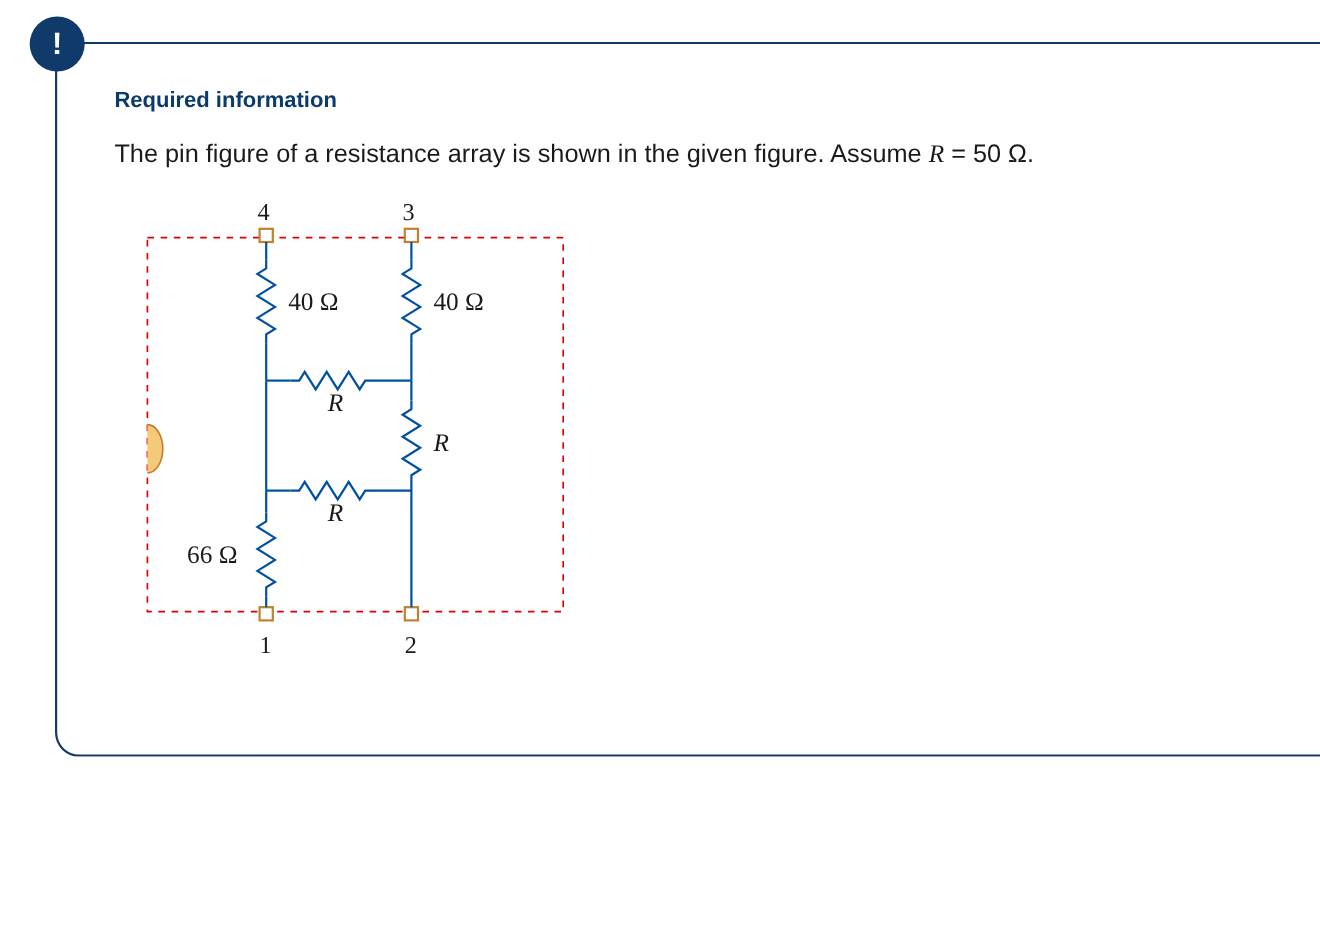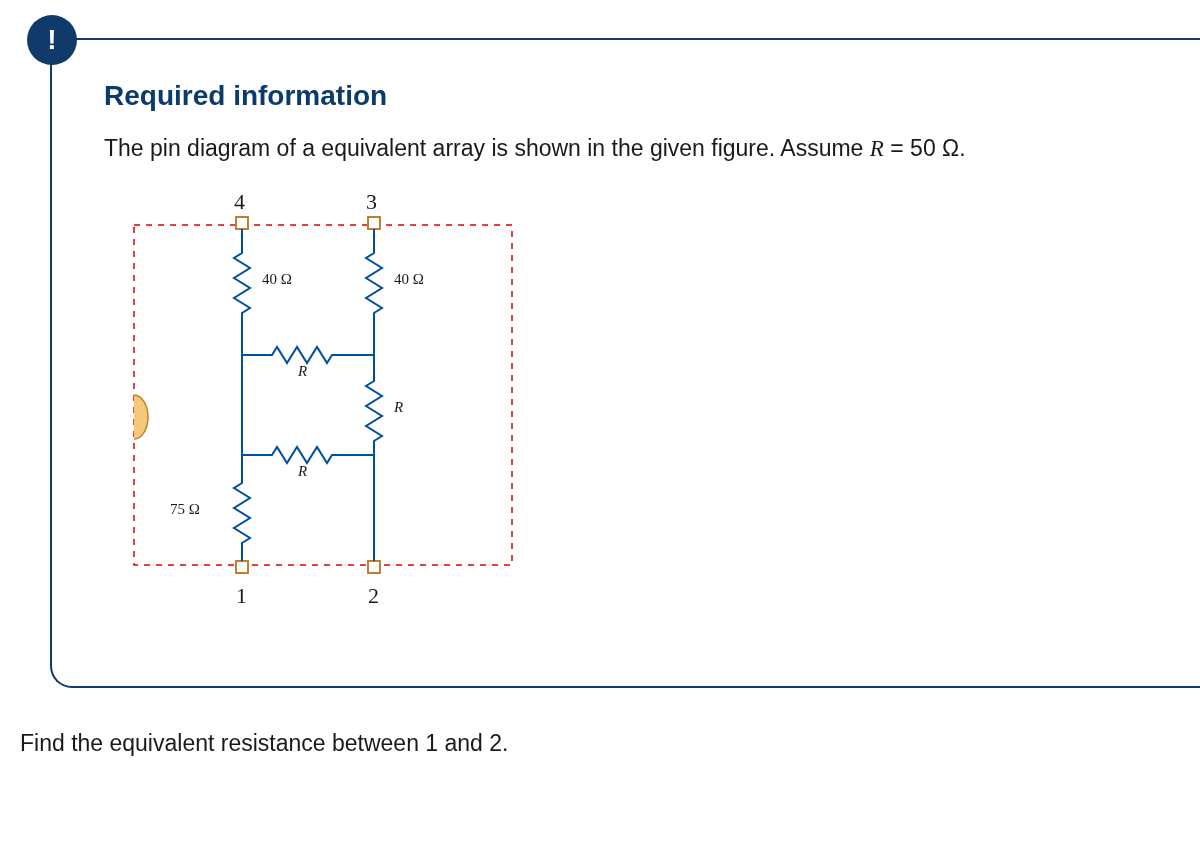--- a/index.html
+++ b/index.html
@@ -35,21 +35,21 @@
     background: #103a6a;
     color: #fff;
     font-weight: bold;
     font-size: 28px;
     text-align: center;
     line-height: 50px;
   }
   .req-heading {
     color: #0a3b6b;
     font-weight: bold;
-    font-size: 28px;
+    font-size: 20px;
     margin-bottom: 20px;
   }
   .prompt-text {
     font-size: 23px;
     line-height: 1.4;
     margin-bottom: 20px;
   }
   .prompt-text i { font-style: italic; font-family: 'Times New Roman', serif; }
   .figure-holder {
     position: relative;
@@ -69,31 +69,31 @@
   .answer-input {
     border: 1px solid #000;
     width: 100px;
     height: 26px;
     font-size: 20px;
     padding: 0 4px;
     vertical-align: baseline;
   }
   
   .node-txt { position: absolute; font-family: 'Times New Roman', serif; font-size: 22px; }
-  .comp-txt { position: absolute; font-family: 'Times New Roman', serif; font-size: 15px; }
+  .comp-txt { position: absolute; font-family: 'Times New Roman', serif; font-size: 23px; }
   svg.circuit { position: absolute; left: 0; top: 0; }
 </style>
 </head>
 <body>
 
 <div class="info-box">
   <div class="badge">!</div>
   <div class="req-heading">Required information</div>
   <div class="prompt-text">
-    <span>The pin diagram of a equivalent array is shown in the given figure. Assume </span><i>R</i><span> = 50 Ω.</span>
+    <span>The pin figure of a resistance array is shown in the given figure. Assume </span><i>R</i><span> = 50 Ω.</span>
   </div>
 
   <div class="figure-holder">
     <svg class="circuit" width="420" height="430" viewBox="0 0 420 430">
 
       <rect x="20" y="40" width="378" height="340" fill="none" stroke="#d00" stroke-width="1.5" stroke-dasharray="6,6"></rect>
 
       <rect x="122" y="32" width="12" height="12" fill="#fff" stroke="#c08030" stroke-width="2"></rect>
       <rect x="254" y="32" width="12" height="12" fill="#fff" stroke="#c08030" stroke-width="2"></rect>
       <rect x="122" y="376" width="12" height="12" fill="#fff" stroke="#c08030" stroke-width="2"></rect>
@@ -133,19 +133,18 @@
     <div class="node-txt" style="left:120px; top:4px;">4</div>
     <div class="node-txt" style="left:252px; top:4px;">3</div>
     <div class="node-txt" style="left:122px; top:398px;">1</div>
     <div class="node-txt" style="left:254px; top:398px;">2</div>
 
     <div class="comp-txt" style="left:148px; top:86px;">40 Ω</div>
     <div class="comp-txt" style="left:280px; top:86px;">40 Ω</div>
     <div class="comp-txt" style="left:184px; top:178px; font-style:italic;">R</div>
     <div class="comp-txt" style="left:280px; top:214px; font-style:italic;">R</div>
     <div class="comp-txt" style="left:184px; top:278px; font-style:italic;">R</div>
-    <div class="comp-txt" style="left:56px;  top:316px;">75 Ω</div>
+    <div class="comp-txt" style="left:56px;  top:316px;">66 Ω</div>
   </div>
 </div>
 
 <div class="question-block">
-  <div>Find the equivalent resistance between 1 and 2.</div>
 </div>
 
 </body></html>

